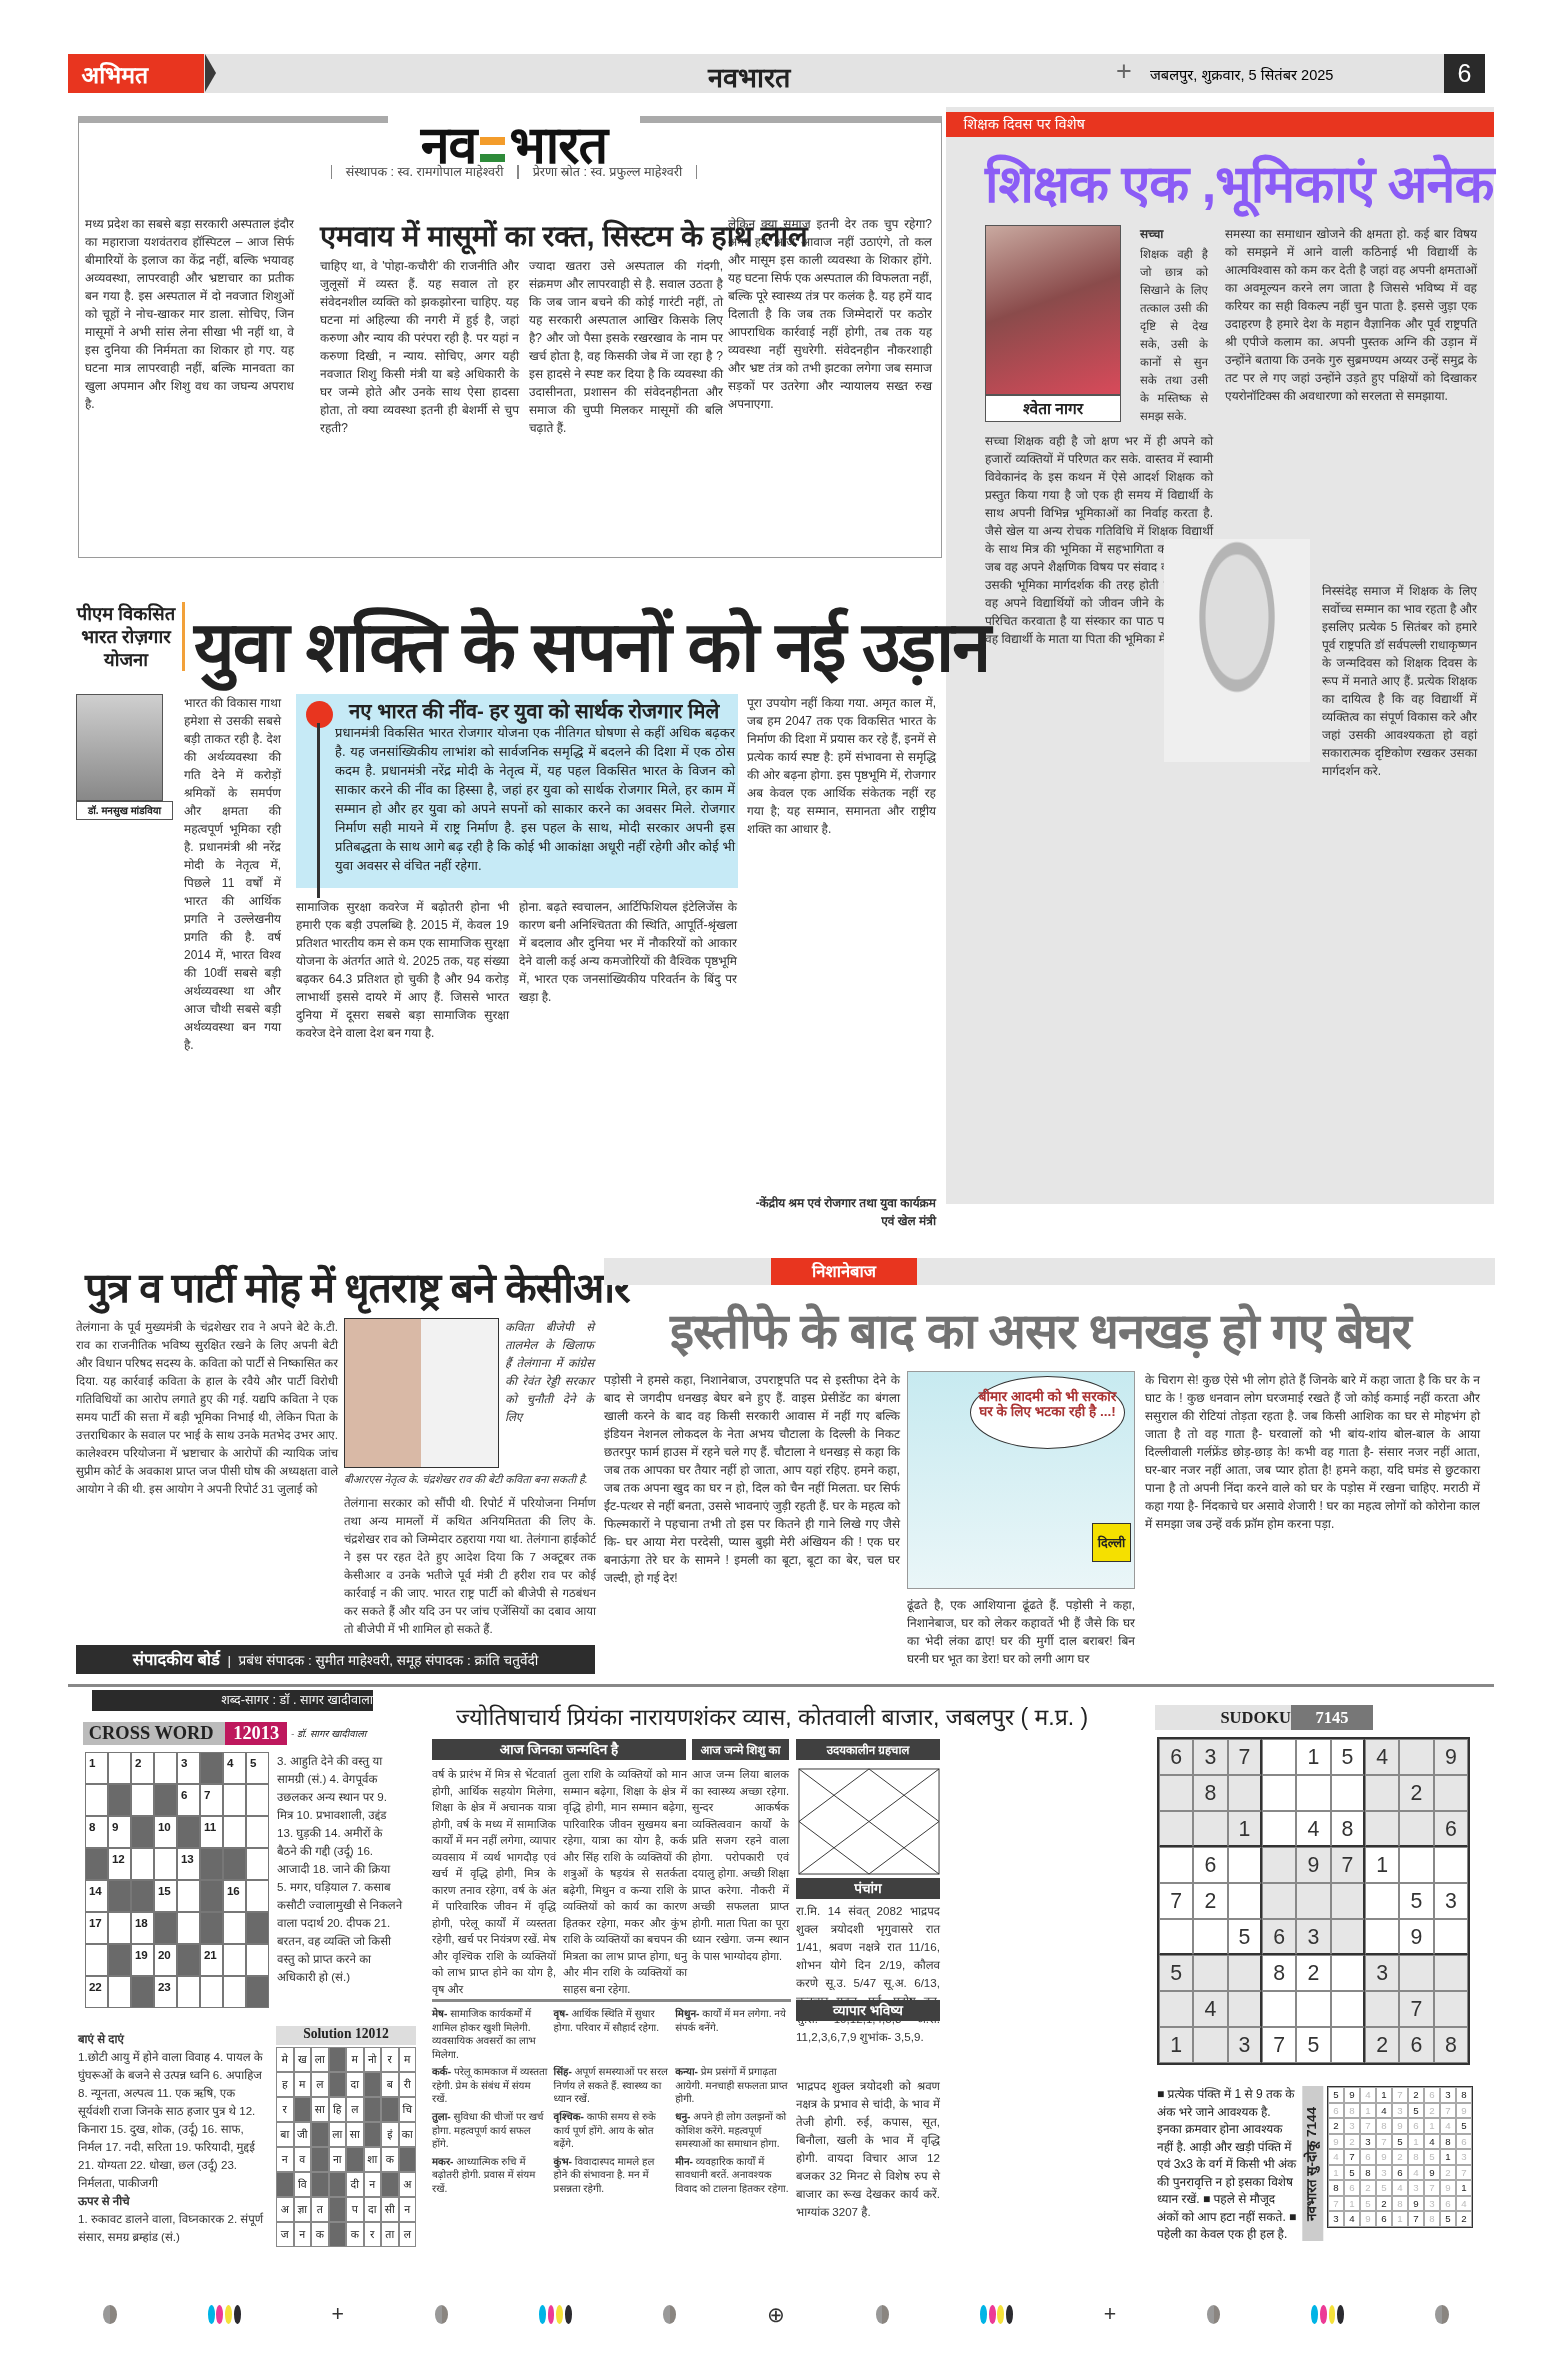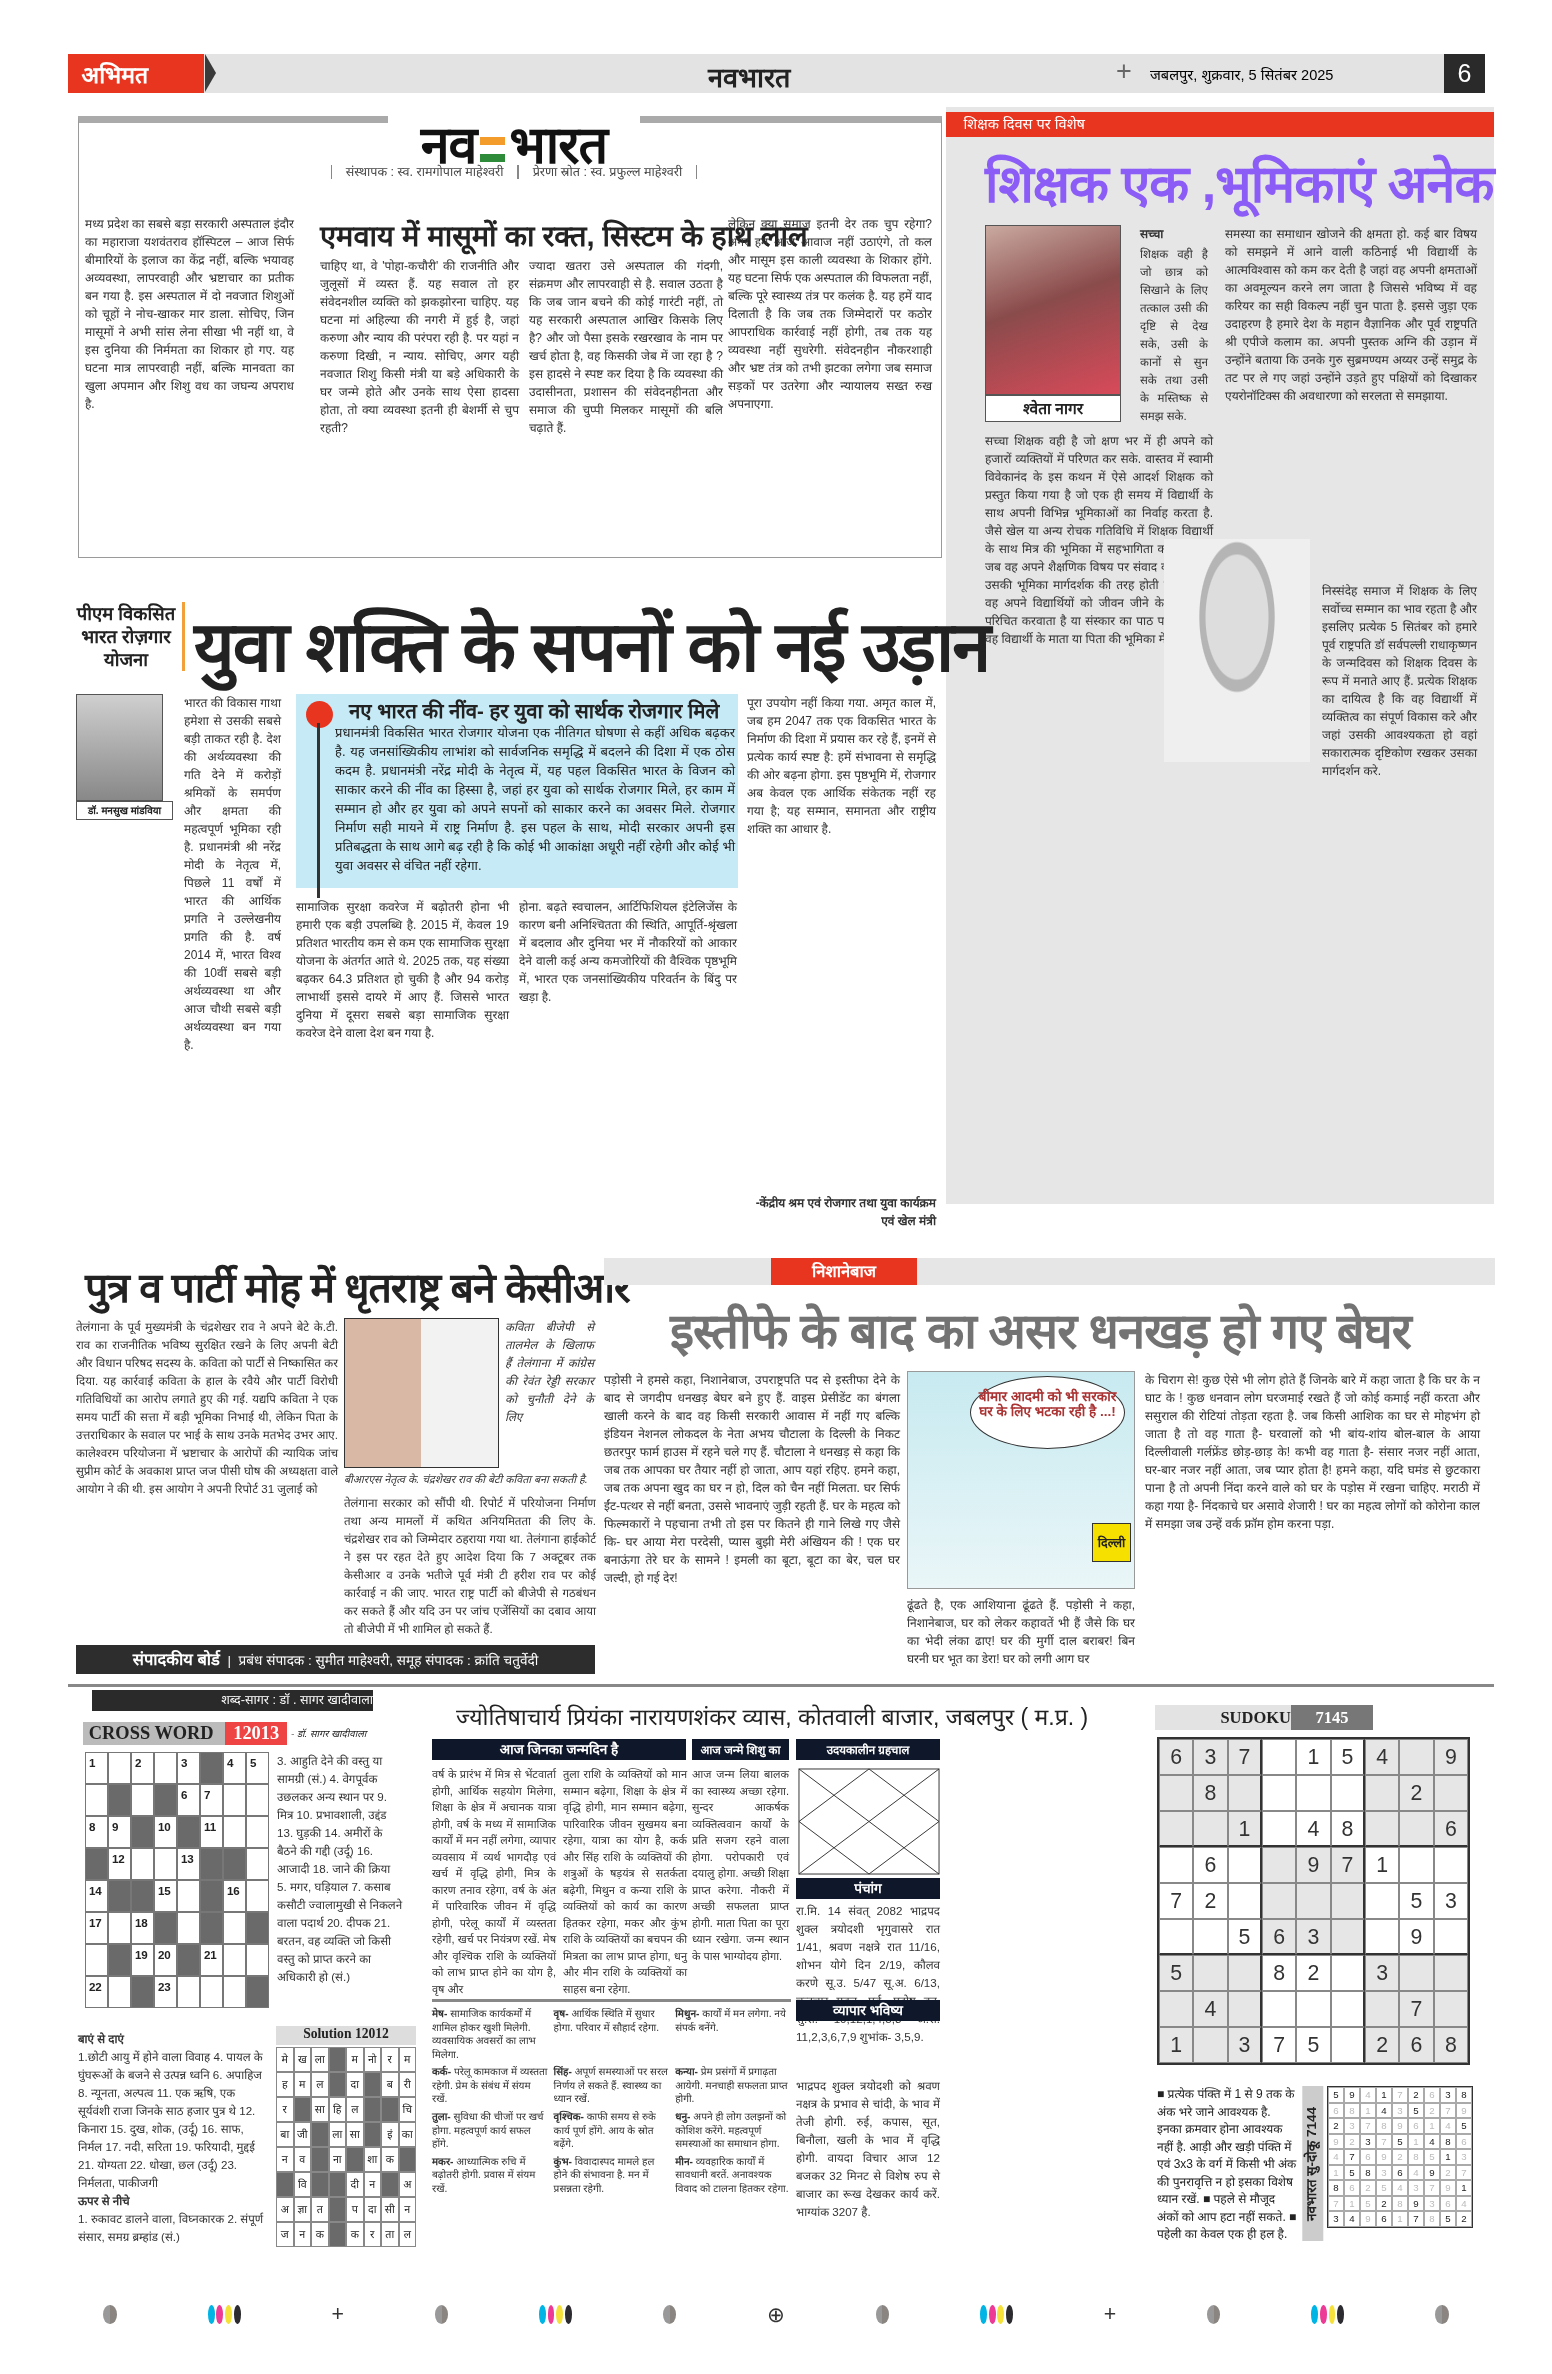--- a/index.html
+++ b/index.html
@@ -45,30 +45,30 @@
   .board b{font-size:16.5px}
   
   .nb-bar{left:604px;top:1258px;width:891px;height:27px;background:#e6e6e6}
   .nb-tag{left:771px;top:1258px;width:146px;height:27px;background:#e8351f;color:#fff;font:bold 16.5px "Liberation Sans",sans-serif;text-align:center;line-height:27px}
   .nb-title{left:670px;top:1296px;font:bold 49px "Liberation Sans",sans-serif;color:#737373;letter-spacing:-1px}
   .cartoon{left:907px;top:1371px;width:228px;height:218px;background:linear-gradient(#c7eaf0,#eaf6f8);border:1px solid #999}
   .bubble{left:970px;top:1376px;width:155px;height:73px;background:#fff;border:1px solid #333;border-radius:50%;font:bold 13.6px/15.5px "Liberation Sans",sans-serif;text-align:center;padding-top:11.6px;color:#a33}
   
   .shabd{left:92px;top:1690px;width:281px;height:21.3px;background:#2a2a2a;color:#fff;font:12.6px "Liberation Sans",sans-serif;text-align:right;line-height:21.3px}
   .cw-head{left:83px;top:1722px;width:204px;height:23px;background:#bbb;font:bold 18.4px "Liberation Serif",serif;padding-left:5.8px;line-height:23px}
-  .cw-head span{background:#ef4444;color:#fff;padding:0 7.8px;float:right}
+  .cw-head span{background:#be185d;color:#fff;padding:0 7.8px;float:right}
   .cw-grid{left:85px;top:1752px;width:184px;display:grid;grid-template-columns:repeat(8,1fr)}
   .cw-grid div{height:32px;border:1px solid #777;font:bold 11.6px "Liberation Sans",sans-serif;padding:2.9px}
   .cw-grid div.b{background:#6a6a6a}
   .sol-grid{left:276px;top:2047px;width:140px;display:grid;grid-template-columns:repeat(8,1fr)}
   .sol-grid div{height:25px;border:1px solid #888;font:10.7px "Liberation Sans",sans-serif;text-align:center;line-height:23px}
   .sol-grid div.b{background:#6a6a6a}
   .sol-head{left:276px;top:2026px;width:140px;height:19.4px;background:#ddd;font:bold 13.6px "Liberation Serif",serif;text-align:center}
   .astro-title{left:456px;top:1700px;font:23px "Liberation Sans",sans-serif}
-  .ahead{height:21.3px;background:#0f172a;color:#fff;font:bold 13.6px "Liberation Sans",sans-serif;text-align:center;line-height:21.3px}
+  .ahead{height:21.3px;background:#404040;color:#fff;font:bold 13.6px "Liberation Sans",sans-serif;text-align:center;line-height:21.3px}
   .sudoku-head{left:1155px;top:1705px;width:320px;height:25px}
   .sudoku-head .t{display:inline-block;width:136px;background:#e3e3e3;font:bold 16.5px "Liberation Serif",serif;text-align:right;line-height:25px}
   .sudoku-head .n{display:inline-block;width:82px;background:#777;color:#fff;font:bold 16.5px "Liberation Serif",serif;text-align:center;line-height:25px}
   .sudoku{left:1157px;top:1737px;width:313px;display:grid;grid-template-columns:repeat(9,1fr);border:2.9px solid #333}
   .sudoku div{height:36px;border:1px solid #888;font:21.3px "Liberation Sans",sans-serif;text-align:center;line-height:35px;color:#333}
   .sudoku div.g{background:#e6e6e6}
   .sudoku div.rb{border-right:2.9px solid #333}
   .sudoku div.bb{border-bottom:2.9px solid #333}
   .mini-sudoku{left:1327px;top:2086px;width:146px;display:grid;grid-template-columns:repeat(9,1fr);border:1.9px solid #333}
   .mini-sudoku div{height:15.5px;border:1px solid #aaa;font:9.7px "Liberation Sans",sans-serif;text-align:center;line-height:14.6px}

